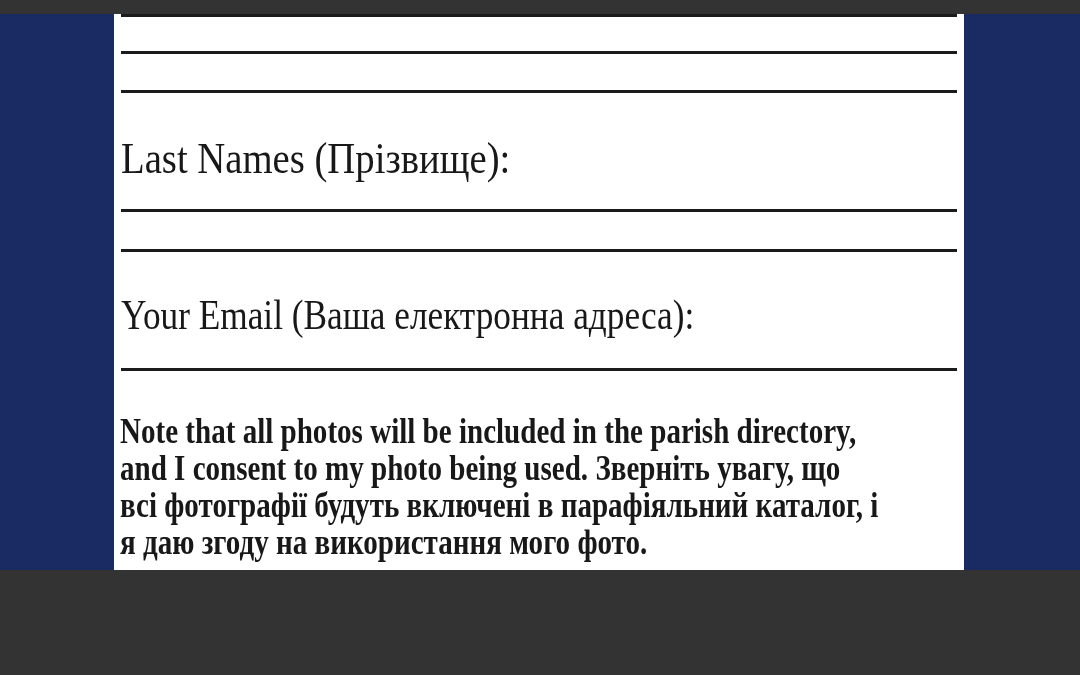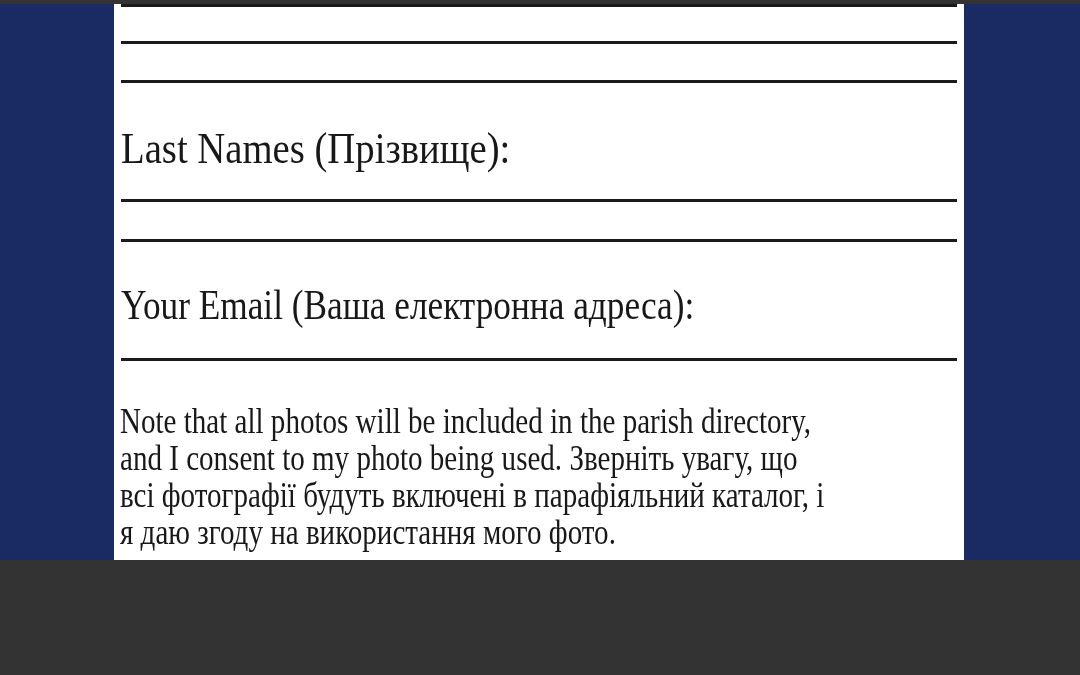--- a/index.html
+++ b/index.html
@@ -13,41 +13,41 @@
     --logo-white:#ffffff;
   }
   html,body{margin:0;padding:0;background:#333;}
   .canvas{
     position:relative;
     width:1080px;height:556px;
     background:var(--paper);
     overflow:hidden;
     font-family:"Liberation Serif","DejaVu Serif",serif;
     color:var(--ink);
-    margin:4px auto;
+    margin:14px auto;
   }
   .side-border{position:absolute;top:0;height:675px;background:var(--navy);}
   .side-border.left{left:0;width:114px;}
   .side-border.right{left:964px;width:116px;}
   .rule{position:absolute;left:121px;width:836px;height:3px;background:var(--rule);}
   .rule.r1{top:0;}
   .rule.r2{top:37px;}
   .rule.r3{top:76px;}
   .rule.r4{top:195px;}
   .rule.r5{top:235px;}
   .rule.r6{top:354px;}
   .field-label{
     position:absolute;left:121px;
     white-space:nowrap;
     transform-origin:0 0;
     line-height:1;
   }
   .label-lastnames{top:122px;font-size:45px;transform:scaleX(0.86);}
   .label-email{top:279px;font-size:43px;transform:scaleX(0.82);}
-  .note{position:absolute;left:120px;top:399px;}
+  .note{position:absolute;left:120px;top:399px;font-weight:bold;}
   .note-line{
     white-space:nowrap;
     font-size:35px;
     height:37px;line-height:37px;
     transform:scaleX(0.83);
     transform-origin:0 0;
   }
   .logo{position:absolute;left:398px;top:590px;width:290px;height:85px;}
   .logo polygon{stroke:var(--logo-outline);stroke-linejoin:miter;}
   .logo .peak{fill:var(--gold);stroke-width:3.5;}

